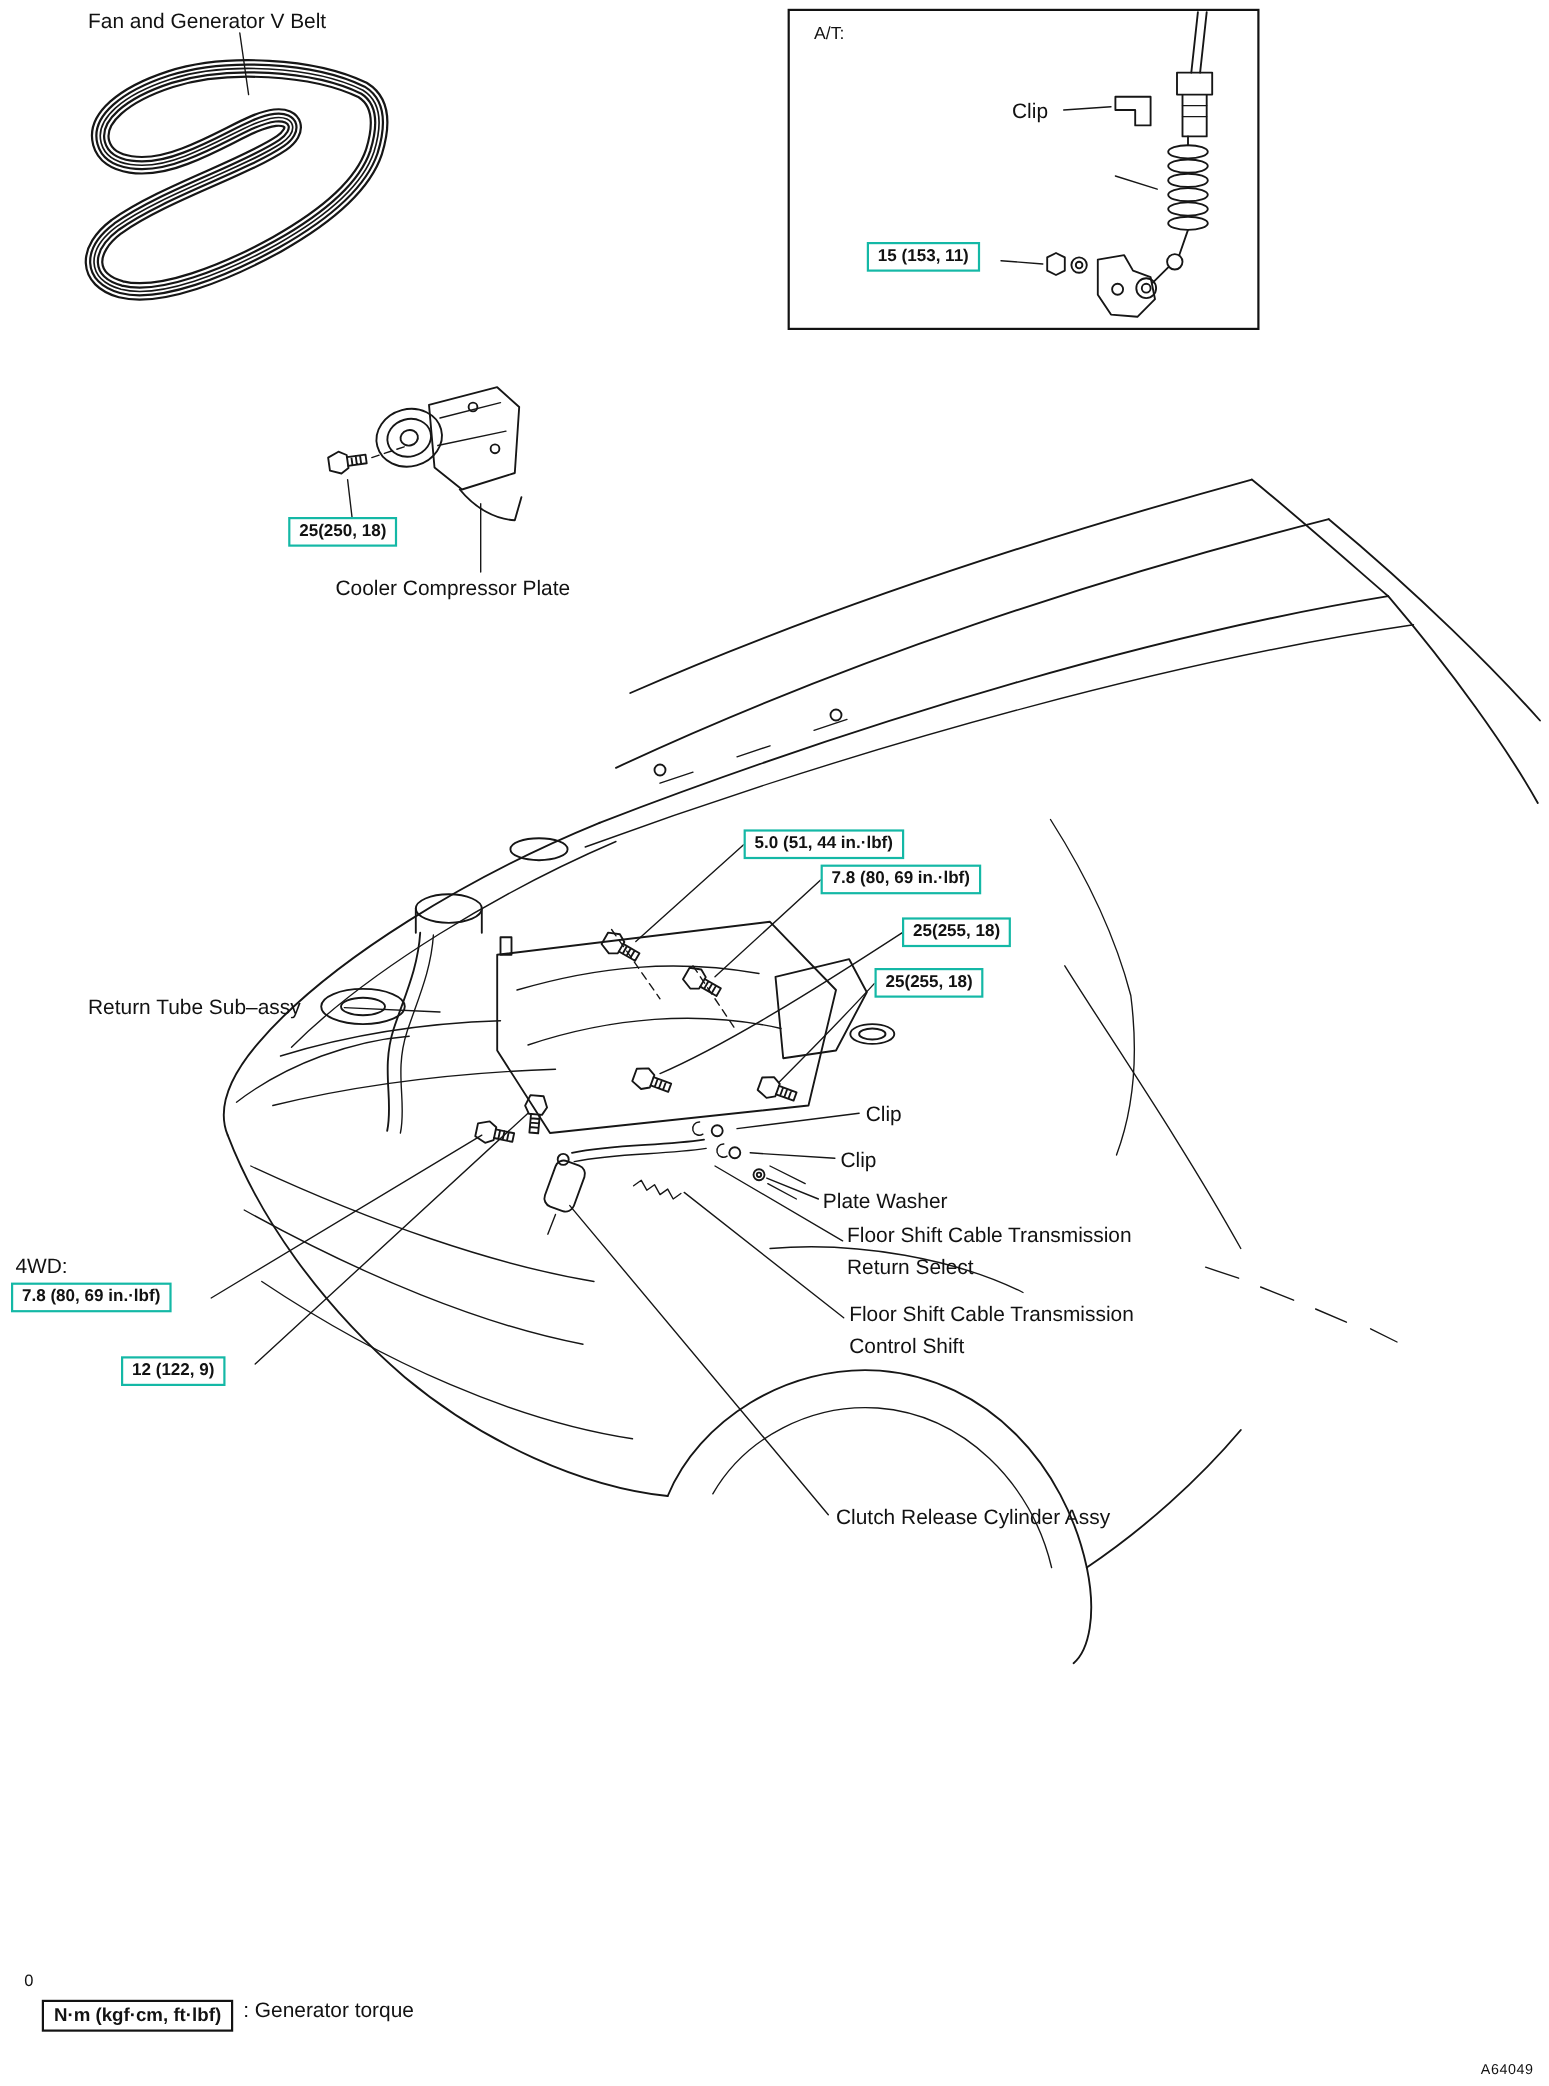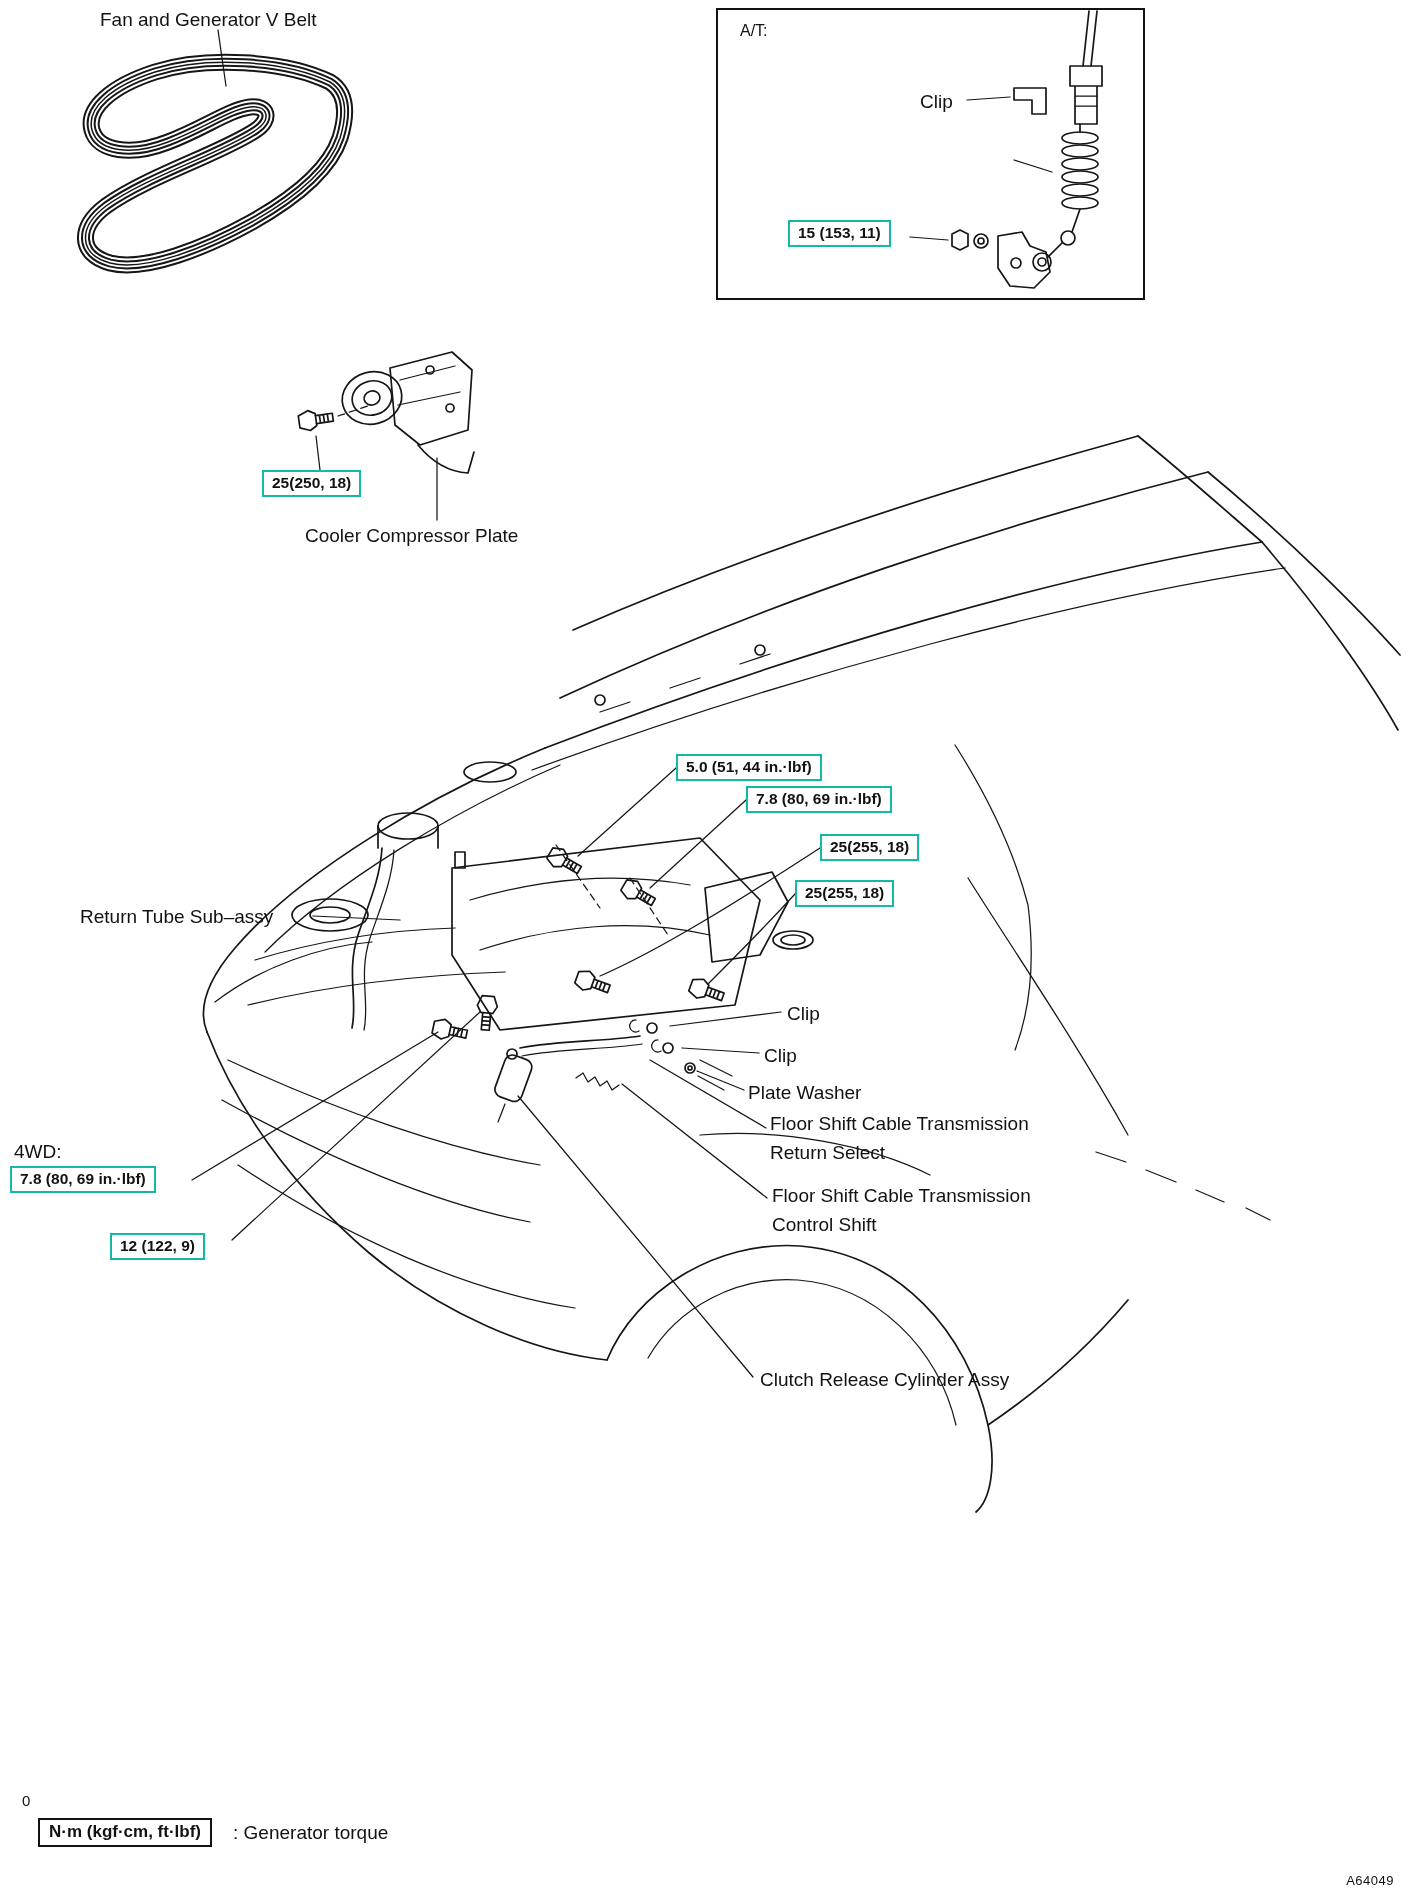--- a/index.html
+++ b/index.html
@@ -16,21 +16,21 @@
   .art .b2{stroke:#fff;stroke-width:13}
   .art .b3{stroke-width:9}
   .art .b4{stroke:#fff;stroke-width:5}
   .art .b5{stroke-width:1.5}
   .lbl{position:absolute;font-size:19px;white-space:nowrap;line-height:1.5}
   .torque{position:absolute;border:2px solid #14b8a6;background:#fff;
           padding:2px 8px 3px;font-size:15.5px;font-weight:bold;white-space:nowrap;z-index:3}
   .inset-box{position:absolute;left:716px;top:8px;width:429px;height:292px;
              border:2.5px solid #121212;background:transparent;z-index:2}
   .inset-title{position:absolute;left:740px;top:22px;font-size:16px;font-weight:normal;z-index:3}
-  .legend{position:absolute;left:38px;top:1818px;display:flex;align-items:center;gap:21px;font-size:19px}
+  .legend{position:absolute;left:38px;top:1818px;display:flex;gap:9px;font-size:19px}
   .legend .sym{border:2px solid #121212;padding:2px 9px 3px;font-size:17px;font-weight:bold;white-space:nowrap}
   .figcode{position:absolute;right:14px;bottom:8px;font-size:13px;letter-spacing:.5px}
   .stray{position:absolute;left:22px;top:1792px;font-size:15px}
 </style>
 </head>
 <body>
 
 <div class="page">
 
   <svg class="art" viewBox="0 0 1408 1896" aria-hidden="true">
@@ -168,21 +168,21 @@
       <path class="leader" d="M 759,1053 L 682,1048"></path>
       <path class="leader" d="M 744,1090 L 697,1071"></path>
       <path class="leader" d="M 766,1128 L 650,1060"></path>
       <path class="leader" d="M 767,1198 L 622,1084"></path>
       <path class="leader" d="M 192,1180 L 438,1032"></path>
       <path class="leader" d="M 232,1240 L 480,1012"></path>
       <path class="leader" d="M 753,1377 L 518,1096"></path>
     </g>
   </svg>
 
-  <div class="lbl" style="left:100px;top:6px">Fan and Generator V Belt</div>
+  <div class="lbl" style="left:80px;top:6px">Fan and Generator V Belt</div>
 
   <div class="inset-box"></div>
   <div class="inset-title">A/T:</div>
   <div class="lbl" style="left:920px;top:88px">Clip</div>
   <div class="torque" style="left:788px;top:220px">15 (153, 11)</div>
 
   <div class="torque" style="left:262px;top:470px">25(250, 18)</div>
   <div class="lbl" style="left:305px;top:522px">Cooler Compressor Plate</div>
 
   <div class="torque" style="left:676px;top:754px">5.0 (51, 44 in.·lbf)</div>

